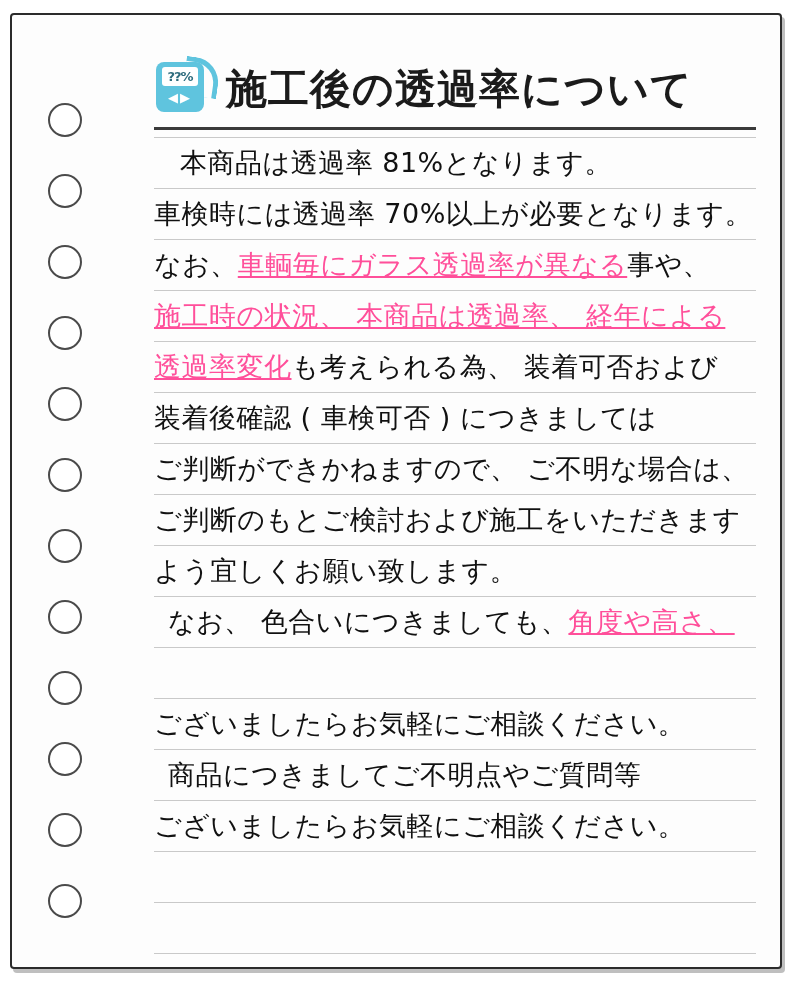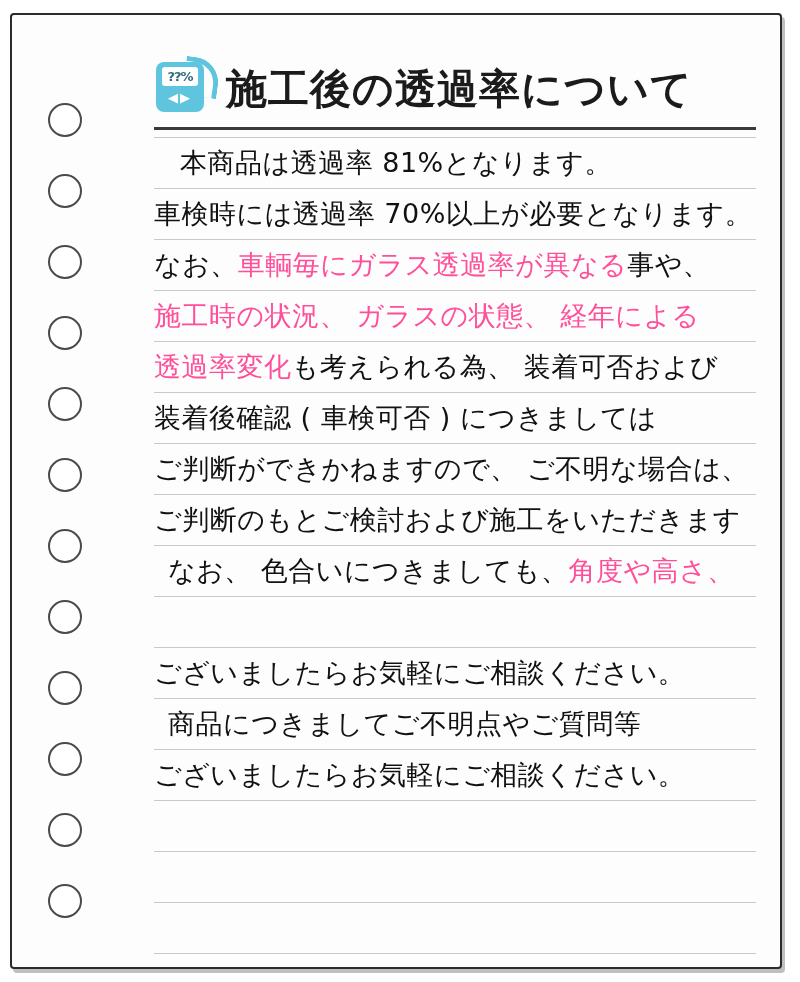--- a/index.html
+++ b/index.html
@@ -158,21 +158,21 @@
     height: 51px;
     display: flex;
     align-items: center;
     font-size: 27px;
     color: #111111;
     white-space: nowrap;
     letter-spacing: 0.5px;
   }
   .indent-1 { padding-left: 26px; }
   .indent-2 { padding-left: 14px; }
-  .pink { color: #ff4f9a; }
+  .pink { color: #ff4f9a; text-decoration: underline; }
 </style>
 </head>
 <body>
 
 <div class="sheet">
 
   <div class="rules">
       <div class="rule" style="top: 122px;"></div>
       <div class="rule" style="top: 173px;"></div>
       <div class="rule" style="top: 224px;"></div>
@@ -224,34 +224,37 @@
       </div>
       <div class="line ">
         <span>車検時には透過率 70%以上が必要となります。</span>
       </div>
       <div class="line ">
         <span>なお、</span>
         <span class="pink"> 車輌毎にガラス透過率が異なる</span>
         <span>事や、</span>
       </div>
       <div class="line ">
-        <span class="pink">施工時の状況、 ガラスの状態、 経年による</span>
+        <span class="pink">施工時の状況、 本商品は透過率、 経年による</span>
       </div>
       <div class="line ">
         <span class="pink">透過率変化</span>
         <span>も考えられる為、 装着可否および</span>
       </div>
       <div class="line ">
         <span>装着後確認 ( 車検可否 ) につきましては</span>
       </div>
       <div class="line ">
         <span>ご判断ができかねますので、 ご不明な場合は、</span>
       </div>
       <div class="line ">
         <span>ご判断のもとご検討および施工をいただきます</span>
+      </div>
+      <div class="line ">
+        <span>よう宜しくお願い致します。</span>
       </div>
       <div class="line indent-2">
         <span>なお、 色合いにつきましても、</span>
         <span class="pink"> 角度や高さ、</span>
       </div>
       <div class="line ">
       </div>
       <div class="line ">
         <span>ございましたらお気軽にご相談ください。</span>
       </div>

